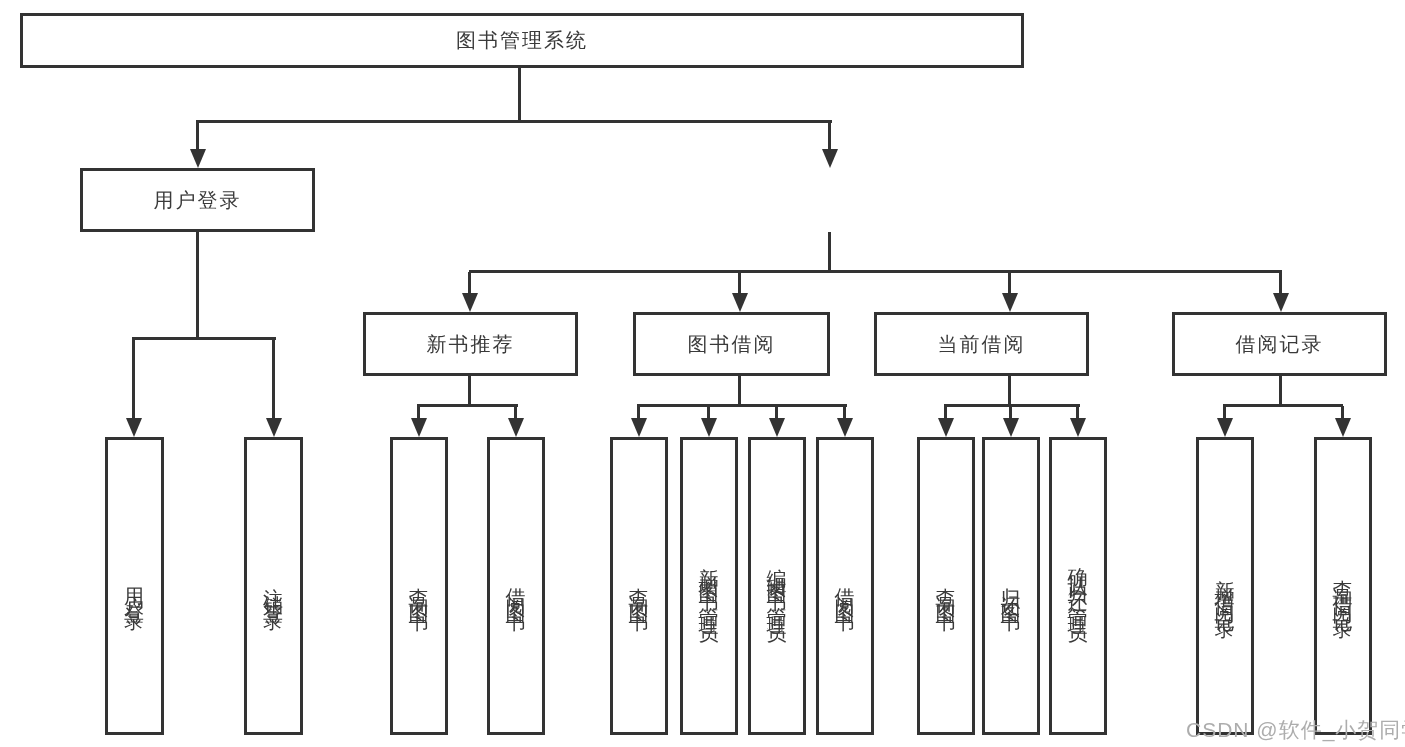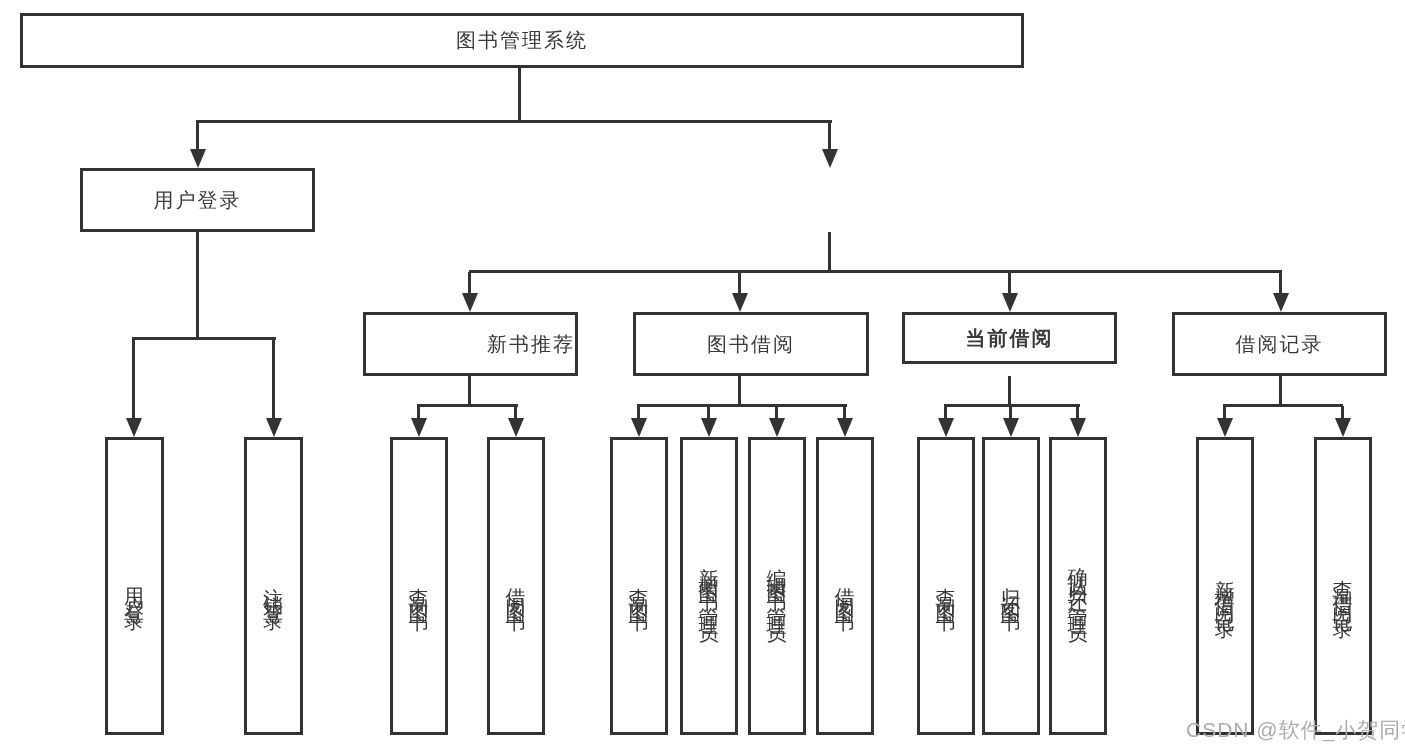--- a/index.html
+++ b/index.html
@@ -59,27 +59,27 @@
   <div class="hline" style="left:469px;top:270px;width:813px;"></div>
   <div class="vline" style="left:468px;top:272px;height:23px;"></div>
   <div class="vline" style="left:738px;top:272px;height:23px;"></div>
   <div class="vline" style="left:1008px;top:272px;height:23px;"></div>
   <div class="vline" style="left:1279px;top:272px;height:23px;"></div>
   <div class="arr" style="left:462px;top:293px;"></div>
   <div class="arr" style="left:732px;top:293px;"></div>
   <div class="arr" style="left:1002px;top:293px;"></div>
   <div class="arr" style="left:1273px;top:293px;"></div>
 
-  <div class="box" style="left:363px;top:312px;width:215px;height:64px;justify-content:flex-end;">
+  <div class="box" style="left:363px;top:312px;width:215px;height:64px;">
     <span>新书推荐</span>
   </div>
-  <div class="box" style="left:633px;top:312px;width:236px;height:64px;">
+  <div class="box" style="left:633px;top:312px;width:197px;height:64px;">
     <span>图书借阅</span>
   </div>
-  <div class="box" style="left:902px;top:312px;width:215px;height:52px;font-weight:bold;">
+  <div class="box" style="left:874px;top:312px;width:215px;height:64px;">
     <span>当前借阅</span>
   </div>
   <div class="box" style="left:1172px;top:312px;width:215px;height:64px;">
     <span>借阅记录</span>
   </div>
 
   <div class="vline" style="left:468px;top:376px;height:30px;"></div>
   <div class="hline" style="left:417px;top:404px;width:101px;"></div>
   <div class="vline" style="left:417px;top:406px;height:14px;"></div>
   <div class="vline" style="left:514px;top:406px;height:14px;"></div>

